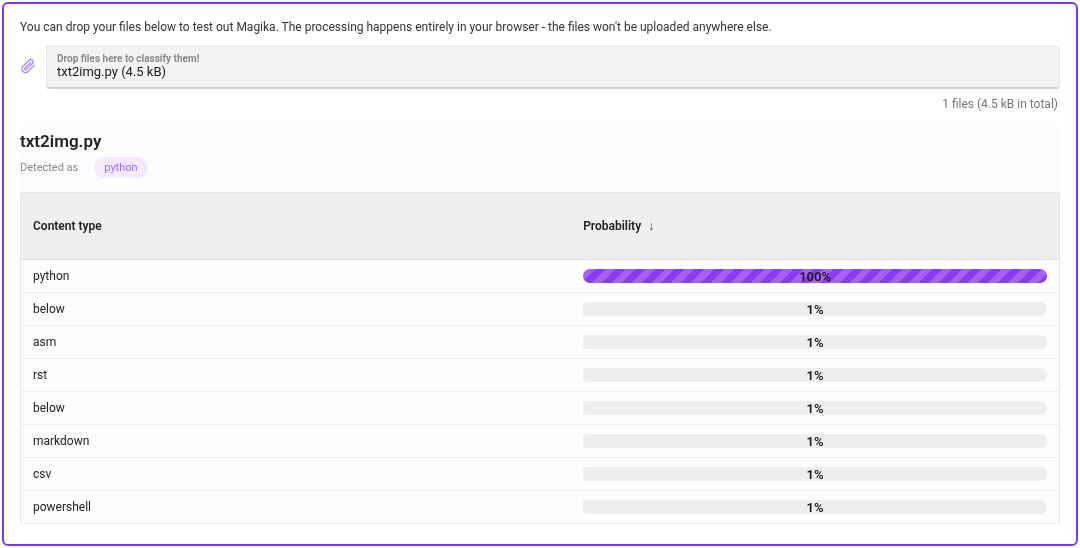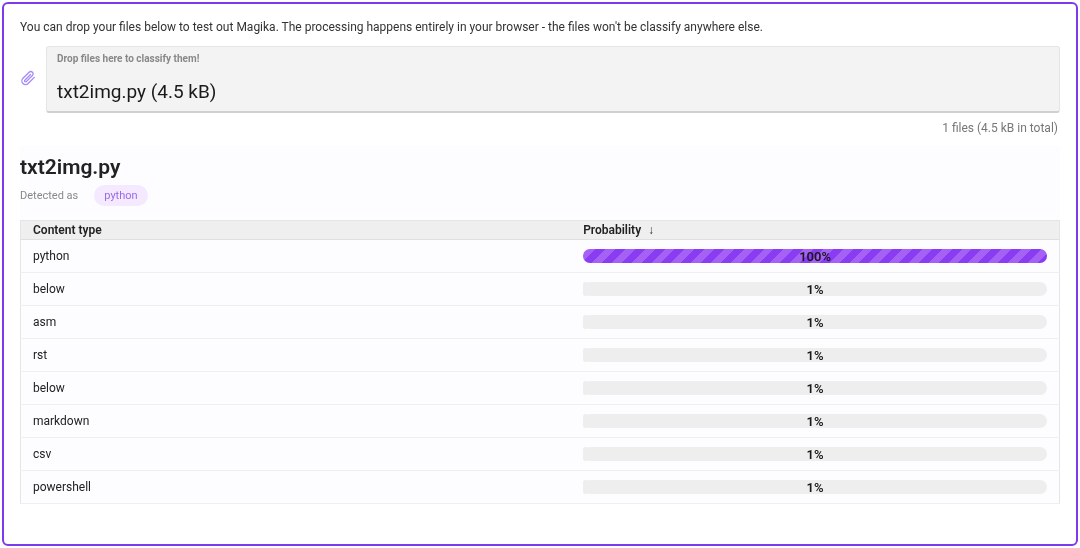--- a/index.html
+++ b/index.html
@@ -43,37 +43,37 @@
       border-bottom: 2px solid #d0d0d0;
       border-radius: 3px;
       padding: 6px 10px 8px 10px;
     }
     .dropzone-placeholder {
       font-size: 10px;
       color: #888;
       font-weight: bold;
     }
     .dropzone-file {
-      font-size: 19px;
-      color: #1a1a1a;
-      margin-top: 16px;
+      font-size: 13px;
+      color: #1a1a1a;
+      margin-top: 0px;
     }
     .summary-row {
       text-align: right;
       font-size: 12px;
       color: #777;
       padding: 4px 2px 0 0;
       margin-bottom: 10px;
     }
     .result-card {
       background: #fdfdff;
       border-radius: 3px 3px 0 0;
     }
     .file-title {
-      font-size: 21px;
+      font-size: 17px;
       font-weight: 600;
       padding: 10px 0 6px 0;
       color: #222;
     }
     .detected-row {
       font-size: 11px;
       color: #888;
       display: flex;
       align-items: center;
       gap: 16px;
@@ -90,21 +90,21 @@
       width: 100%;
       border-collapse: collapse;
       border: 1px solid #e5e5e5;
     }
     .table thead th {
       background: #efefef;
       text-align: left;
       font-size: 12px;
       font-weight: 600;
       color: #222;
-      padding: 2px 12px;
+      padding: 26px 12px;
       border-bottom: 1px solid #e0e0e0;
     }
     .col-type { width: 53%; }
     .col-prob { width: 47%; }
     .sort-icon {
       display: inline-block;
       margin-left: 4px;
       font-size: 12px;
       color: #333;
     }
@@ -161,21 +161,21 @@
     }
     .prob-label.on-bar {
       color: #1a1a1a;
     }
   </style>
 </head>
 <body>
 
 <div class="app-container">
 
-  <div class="intro-text">You can drop your files below to test out Magika. The processing happens entirely in your browser - the files won't be classify anywhere else.</div>
+  <div class="intro-text">You can drop your files below to test out Magika. The processing happens entirely in your browser - the files won't be uploaded anywhere else.</div>
 
   <div class="dropzone-row">
     <span class="clip-icon">
       <svg width="16" height="20" viewBox="0 0 24 24" fill="none" stroke="currentColor" stroke-width="2" stroke-linecap="round" stroke-linejoin="round">
         <path d="M21.44 11.05l-9.19 9.19a5.5 5.5 0 0 1-7.78-7.78l9.19-9.19a3.5 3.5 0 1 1 4.95 4.95l-9.19 9.19a1.5 1.5 0 1 1-2.12-2.12l8.49-8.49"></path>
       </svg>
     </span>
     <div class="dropzone">
       <div class="dropzone-placeholder">Drop files here to classify them!</div>
       <div class="dropzone-file">txt2img.py (4.5 kB)</div>

